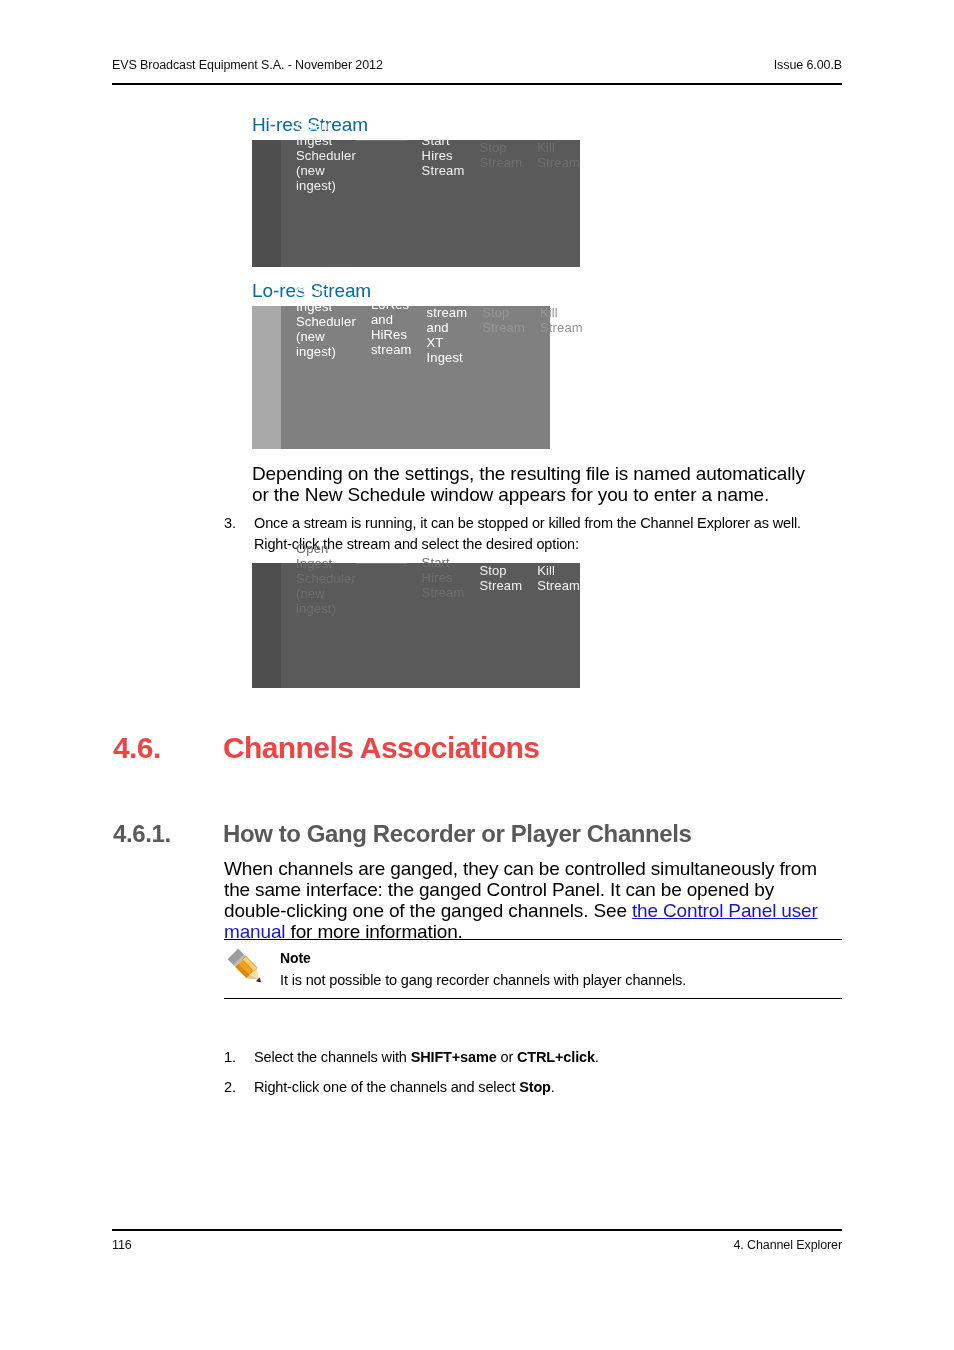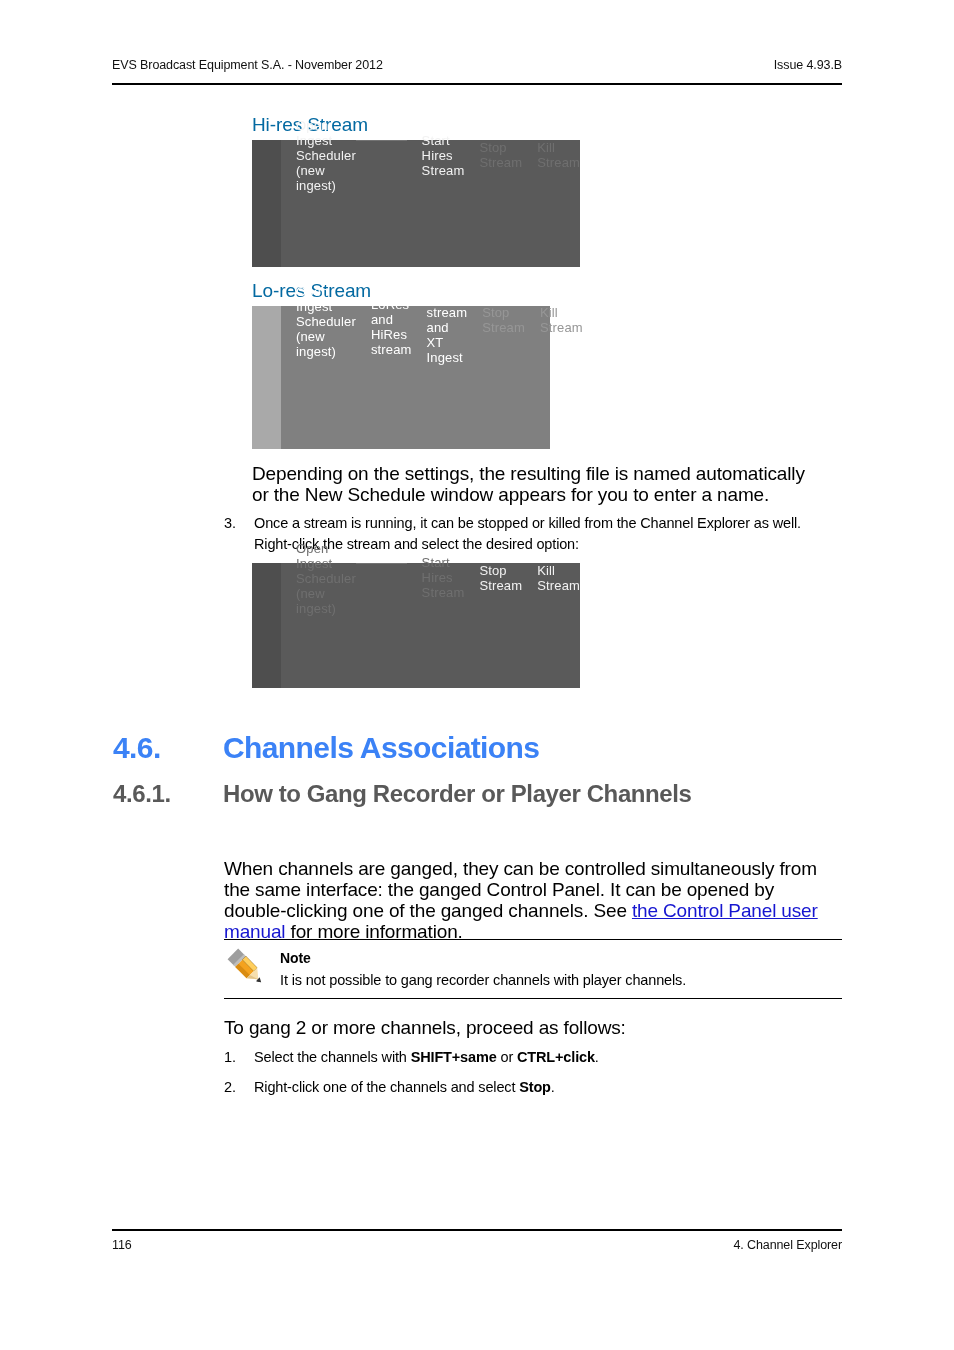--- a/index.html
+++ b/index.html
@@ -150,21 +150,21 @@
   .menu-light .ctx-item.enabled { color: #ffffff; }
   .menu-light .ctx-item.disabled { color: #969696; }
   .menu-light .ctx-sep { background: #5588dd; }
 
   
   .h1 {
     position: absolute;
     display: flex;
     font-size: 30px;
     font-weight: bold;
-    color: #3b82f6;
+    color: #ef4444;
     letter-spacing: -0.6px;
   }
   .h1 .h-num { width: 110px; flex: 0 0 110px; }
 
   .h2 {
     position: absolute;
     display: flex;
     font-size: 24px;
     font-weight: bold;
     color: #595959;
@@ -209,21 +209,21 @@
     padding-top: 2px;
   }
 </style>
 </head>
 <body>
 
 <div class="page">
 
   <div class="header">
     <span>EVS Broadcast Equipment S.A.  - November 2012</span>
-    <span>Issue 4.93.B</span>
+    <span>Issue 6.00.B</span>
   </div>
   <div class="header-rule"></div>
 
   <div class="caption" style="left:252px; top:114px;">Hi-res Stream</div>
 
   <div class="ctxmenu menu-dark" style="left:252px; top:140px; width:328px; height:127px;">
     <div class="ctx-gutter" style="width:29px;"></div>
     <div class="ctx-items">
       <div class="ctx-item enabled" style="height:31px;">Open Ingest Scheduler (new ingest)</div>
       <div class="ctx-sep"></div>
@@ -263,21 +263,21 @@
       <div class="ctx-item enabled" style="height:29px;">Stop Stream</div>
       <div class="ctx-item enabled" style="height:29px;">Kill Stream</div>
     </div>
   </div>
 
   <div class="h1" style="left:113px; top:731px; width:700px;">
     <span class="h-num">4.6.</span>
     <span>Channels Associations</span>
   </div>
 
-  <div class="h2" style="left:113px; top:780px; width:700px;">
+  <div class="h2" style="left:113px; top:820px; width:700px;">
     <span class="h-num">4.6.1.</span>
     <span>How to Gang Recorder or Player Channels</span>
   </div>
 
   <div class="body-text" style="left:224px; top:858px; width:600px;">
     <span>When channels are ganged, they can be controlled simultaneously from the same interface: the ganged Control Panel. It can be opened by double-clicking one of the ganged channels. See </span><a class="link" href="#">the Control Panel user manual</a><span> for more information.</span>
   </div>
 
   <div class="note-box">
     <div class="note-icon-wrap">
@@ -299,21 +299,20 @@
           <polygon points="38.6,18.6 43,21 38.6,23.4" fill="#333333"></polygon>
         </g>
       </svg>
     </div>
     <div class="note-body">
       <div class="note-title">Note</div>
       <div class="note-text">It is not possible to gang recorder channels with player channels.</div>
     </div>
   </div>
 
-  <div class="body-text" style="left:224px; top:1017px; width:600px;">To gang 2 or more channels, proceed as follows:</div>
 
   <div class="num-item" style="left:224px; top:1047px; width:614px;">
     <span class="num">1.</span>
     <span class="num-body"><span>Select the channels with </span><b>SHIFT+same</b><span> or </span><b>CTRL+click</b><span>.</span></span>
   </div>
 
   <div class="num-item" style="left:224px; top:1077px; width:614px;">
     <span class="num">2.</span>
     <span class="num-body"><span>Right-click one of the channels and select </span><b>Stop</b><span>.</span></span>
   </div>

